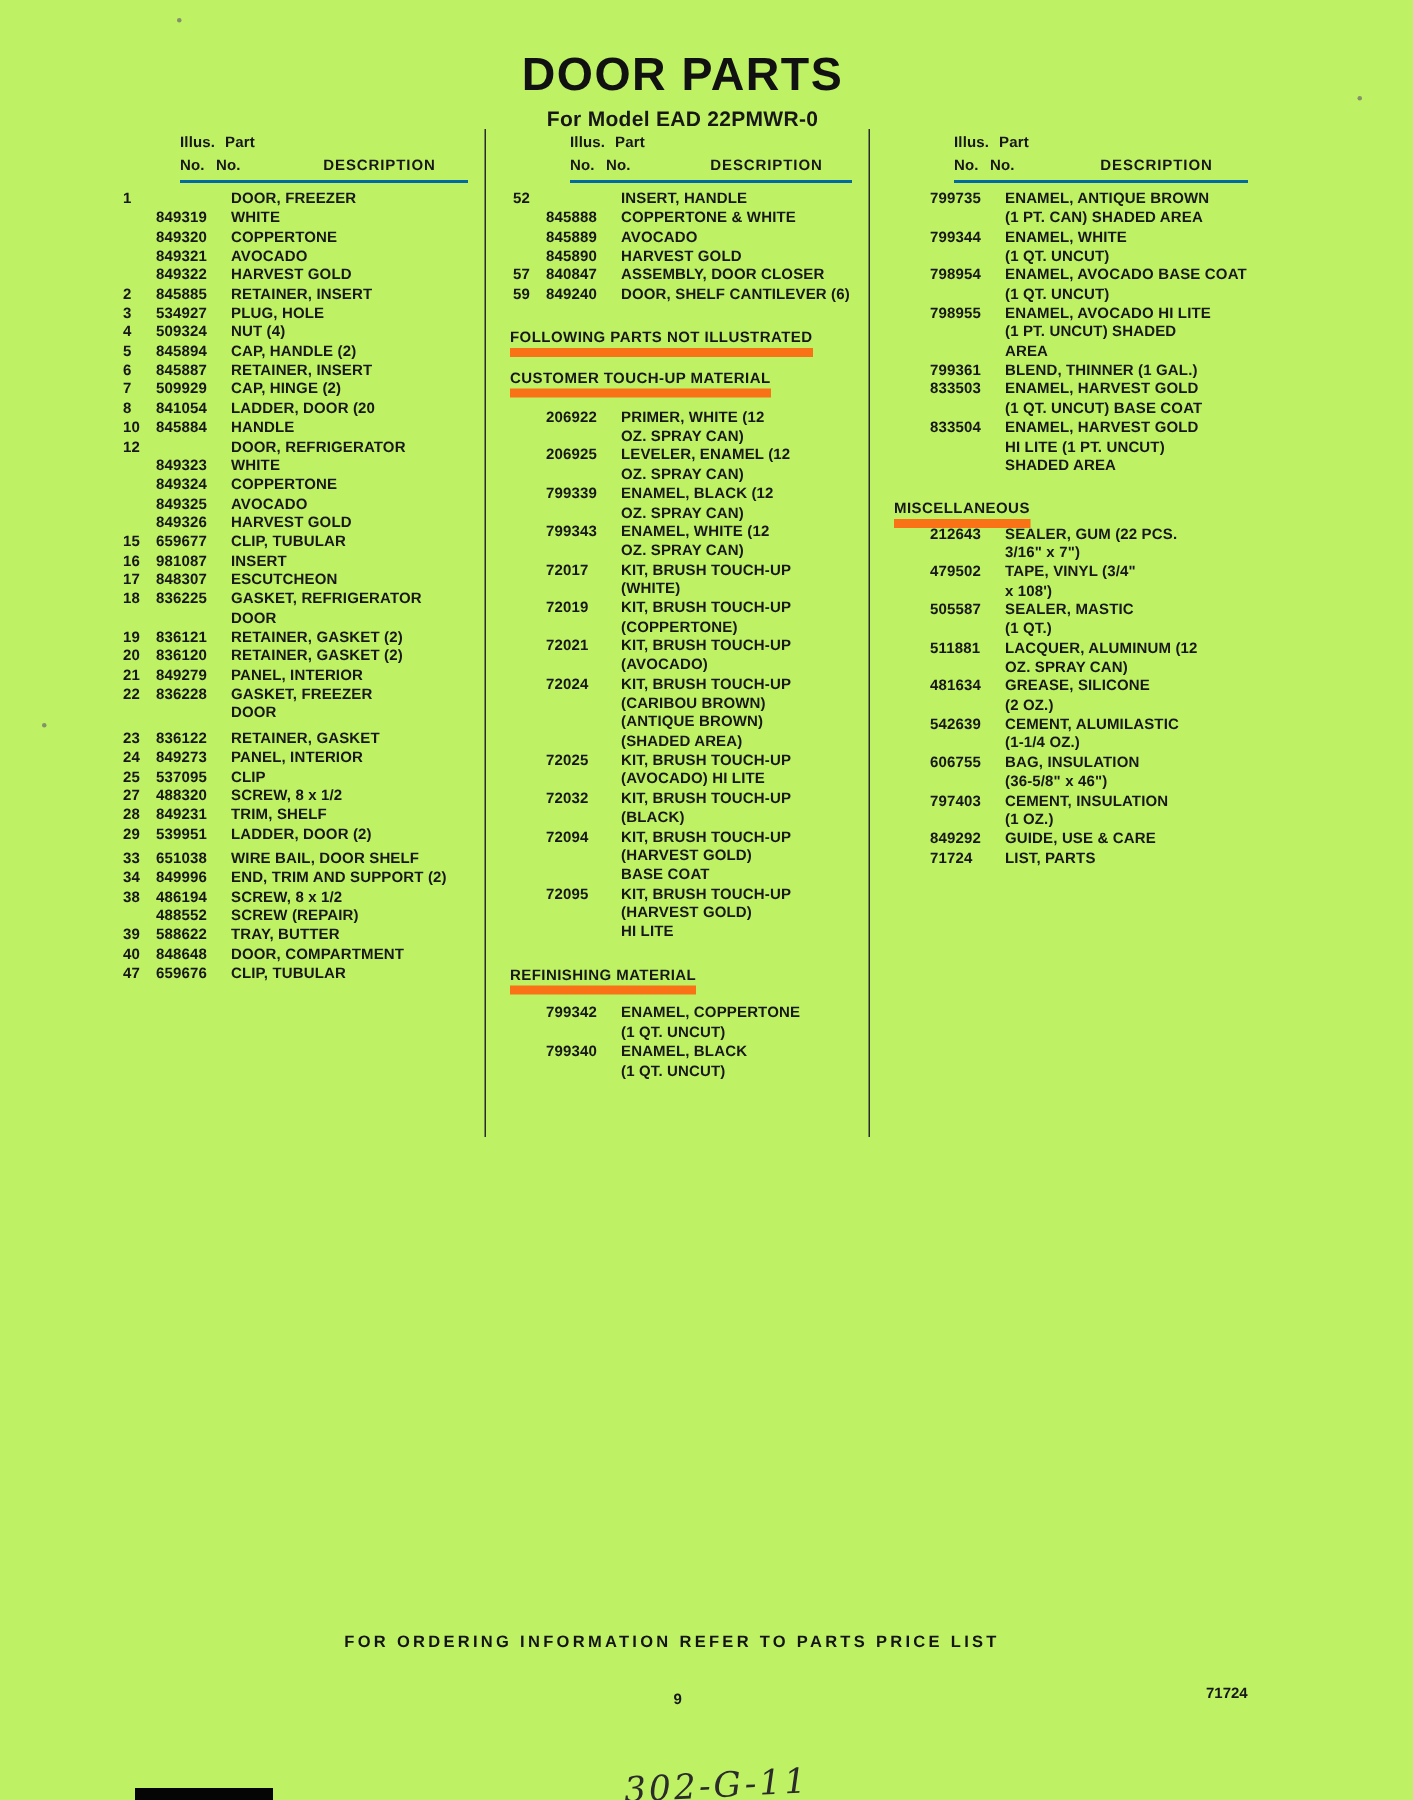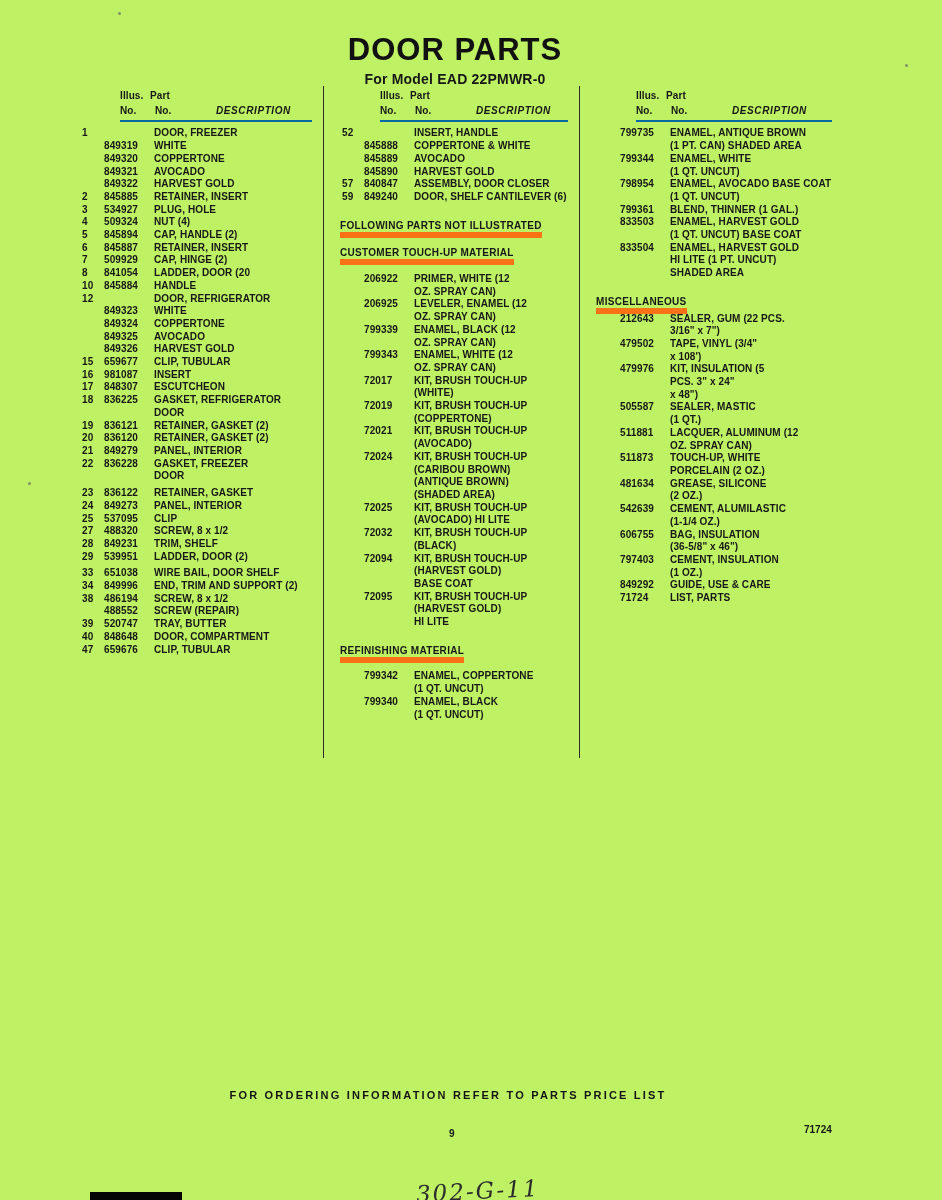--- a/index.html
+++ b/index.html
@@ -40,24 +40,24 @@
   }
   #vline-1 { left:323px; }
   #vline-2 { left:579px; }
   .col-header {
     border-bottom:2px solid #0369a1;
     padding-bottom:3px; margin-bottom:5px;
     font-size:10px;
     margin-left:40px;
   }
   .h1 .hi { display:inline-block; width:30px; }
-  .h2 { display:flex; margin-top:2px;gap:11px; }
+  .h2 { display:flex; margin-top:2px; }
   .h2 .ci { width:24px; flex:none; }
   .h2 .cp { width:50px; flex:none; }
-  .h2 .cd { flex:1; letter-spacing:0.6px;font-style:italic; }
+  .h2 .cd { flex:1; text-align:center; letter-spacing:0.6px; }
   .prow { display:flex; }
   .c-illus { width:24px; flex:none; padding-left:2px; }
   .c-part  { width:50px; flex:none; }
   .c-desc  { flex:1; white-space:pre-line; }
   .sec-heading span {
     border-bottom:6px solid #f97316;
     padding-bottom:1px; letter-spacing:0.3px;
   }
   .footer-note {
     position:absolute; top:1089px; left:0; width:942px;
@@ -286,21 +286,21 @@
         <span class="c-part">486194</span>
         <span class="c-desc">SCREW, 8 x 1/2</span>
       </div>
       <div class="prow">
         <span class="c-illus"></span>
         <span class="c-part">488552</span>
         <span class="c-desc">SCREW (REPAIR)</span>
       </div>
       <div class="prow">
         <span class="c-illus">39</span>
-        <span class="c-part">520747</span>
+        <span class="c-part">588622</span>
         <span class="c-desc">TRAY, BUTTER</span>
       </div>
       <div class="prow">
         <span class="c-illus">40</span>
         <span class="c-part">848648</span>
         <span class="c-desc">DOOR, COMPARTMENT</span>
       </div>
       <div class="prow">
         <span class="c-illus">47</span>
         <span class="c-part">659676</span>
@@ -467,20 +467,27 @@
 (1 QT. UNCUT)</span>
       </div>
       <div class="prow">
         <span class="c-illus"></span>
         <span class="c-part">798954</span>
         <span class="c-desc">ENAMEL, AVOCADO BASE COAT
 (1 QT. UNCUT)</span>
       </div>
       <div class="prow">
         <span class="c-illus"></span>
+        <span class="c-part">798955</span>
+        <span class="c-desc">ENAMEL, AVOCADO HI LITE
+(1 PT. UNCUT) SHADED
+AREA</span>
+      </div>
+      <div class="prow">
+        <span class="c-illus"></span>
         <span class="c-part">799361</span>
         <span class="c-desc">BLEND, THINNER (1 GAL.)</span>
       </div>
       <div class="prow">
         <span class="c-illus"></span>
         <span class="c-part">833503</span>
         <span class="c-desc">ENAMEL, HARVEST GOLD
 (1 QT. UNCUT) BASE COAT</span>
       </div>
       <div class="prow">
@@ -500,42 +507,29 @@
 3/16" x 7")</span>
       </div>
       <div class="prow">
         <span class="c-illus"></span>
         <span class="c-part">479502</span>
         <span class="c-desc">TAPE, VINYL (3/4"
 x 108')</span>
       </div>
       <div class="prow">
         <span class="c-illus"></span>
-        <span class="c-part">479976</span>
-        <span class="c-desc">KIT, INSULATION (5
-PCS. 3" x 24"
-x 48")</span>
-      </div>
-      <div class="prow">
-        <span class="c-illus"></span>
         <span class="c-part">505587</span>
         <span class="c-desc">SEALER, MASTIC
 (1 QT.)</span>
       </div>
       <div class="prow">
         <span class="c-illus"></span>
         <span class="c-part">511881</span>
         <span class="c-desc">LACQUER, ALUMINUM (12
 OZ. SPRAY CAN)</span>
-      </div>
-      <div class="prow">
-        <span class="c-illus"></span>
-        <span class="c-part">511873</span>
-        <span class="c-desc">TOUCH-UP, WHITE
-PORCELAIN (2 OZ.)</span>
       </div>
       <div class="prow">
         <span class="c-illus"></span>
         <span class="c-part">481634</span>
         <span class="c-desc">GREASE, SILICONE
 (2 OZ.)</span>
       </div>
       <div class="prow">
         <span class="c-illus"></span>
         <span class="c-part">542639</span>

